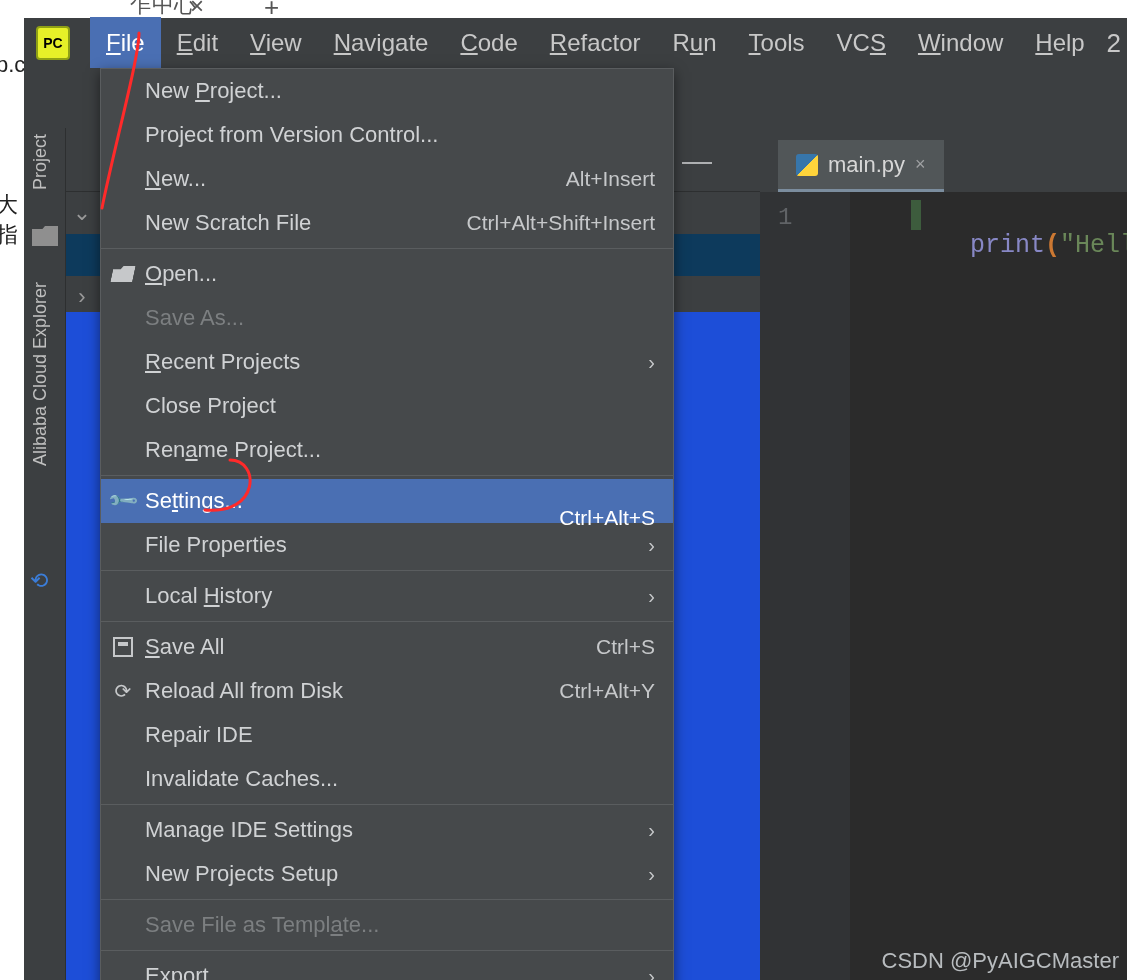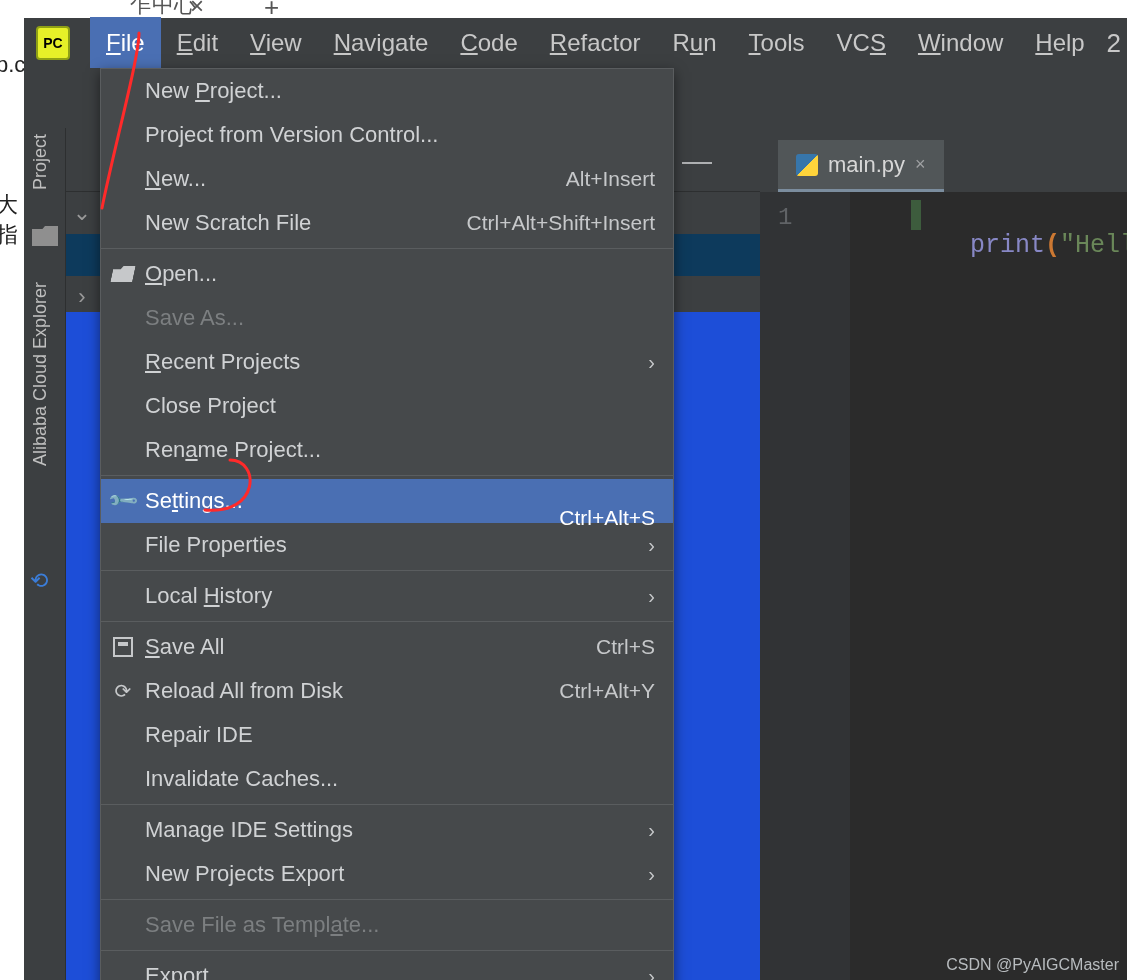--- a/index.html
+++ b/index.html
@@ -143,21 +143,21 @@
   }
   .save-icon::after{content:"";position:absolute;left:3px;top:3px;width:10px;height:4px;background:#c6c8ca;}
   .reload-icon { font-size:20px; }
   .wrench-icon { font-size:20px; transform:rotate(-45deg); }
 
   
   .anno { position:absolute; z-index:100; pointer-events:none; }
 
   
   .wm {
-    position:absolute; right:8px; bottom:6px; color:#b8bcbf; font-size:16px;
+    position:absolute; right:8px; bottom:6px; color:#b8bcbf; font-size:22px;
   }
 </style>
 </head>
 <body>
 
 <div class="outer">
 
   <div class="behind-tab">
     <span class="t1">乍中心</span>
     <span class="x">×</span>
@@ -304,21 +304,21 @@
         </div>
         <div class="dd-item">
           <span>Invalidate Caches...</span>
         </div>
         <div class="dd-sep"></div>
         <div class="dd-item">
           <span>Manage IDE Settings</span>
           <span class="arrow">›</span>
         </div>
         <div class="dd-item">
-          <span>New Projects Export</span>
+          <span>New Projects Setup</span>
           <span class="arrow">›</span>
         </div>
         <div class="dd-sep"></div>
         <div class="dd-item dis">
           <span>Save File as Templ<span class="u">a</span>te...</span>
         </div>
         <div class="dd-sep"></div>
         <div class="dd-item">
           <span>Export</span>
           <span class="arrow">›</span>

